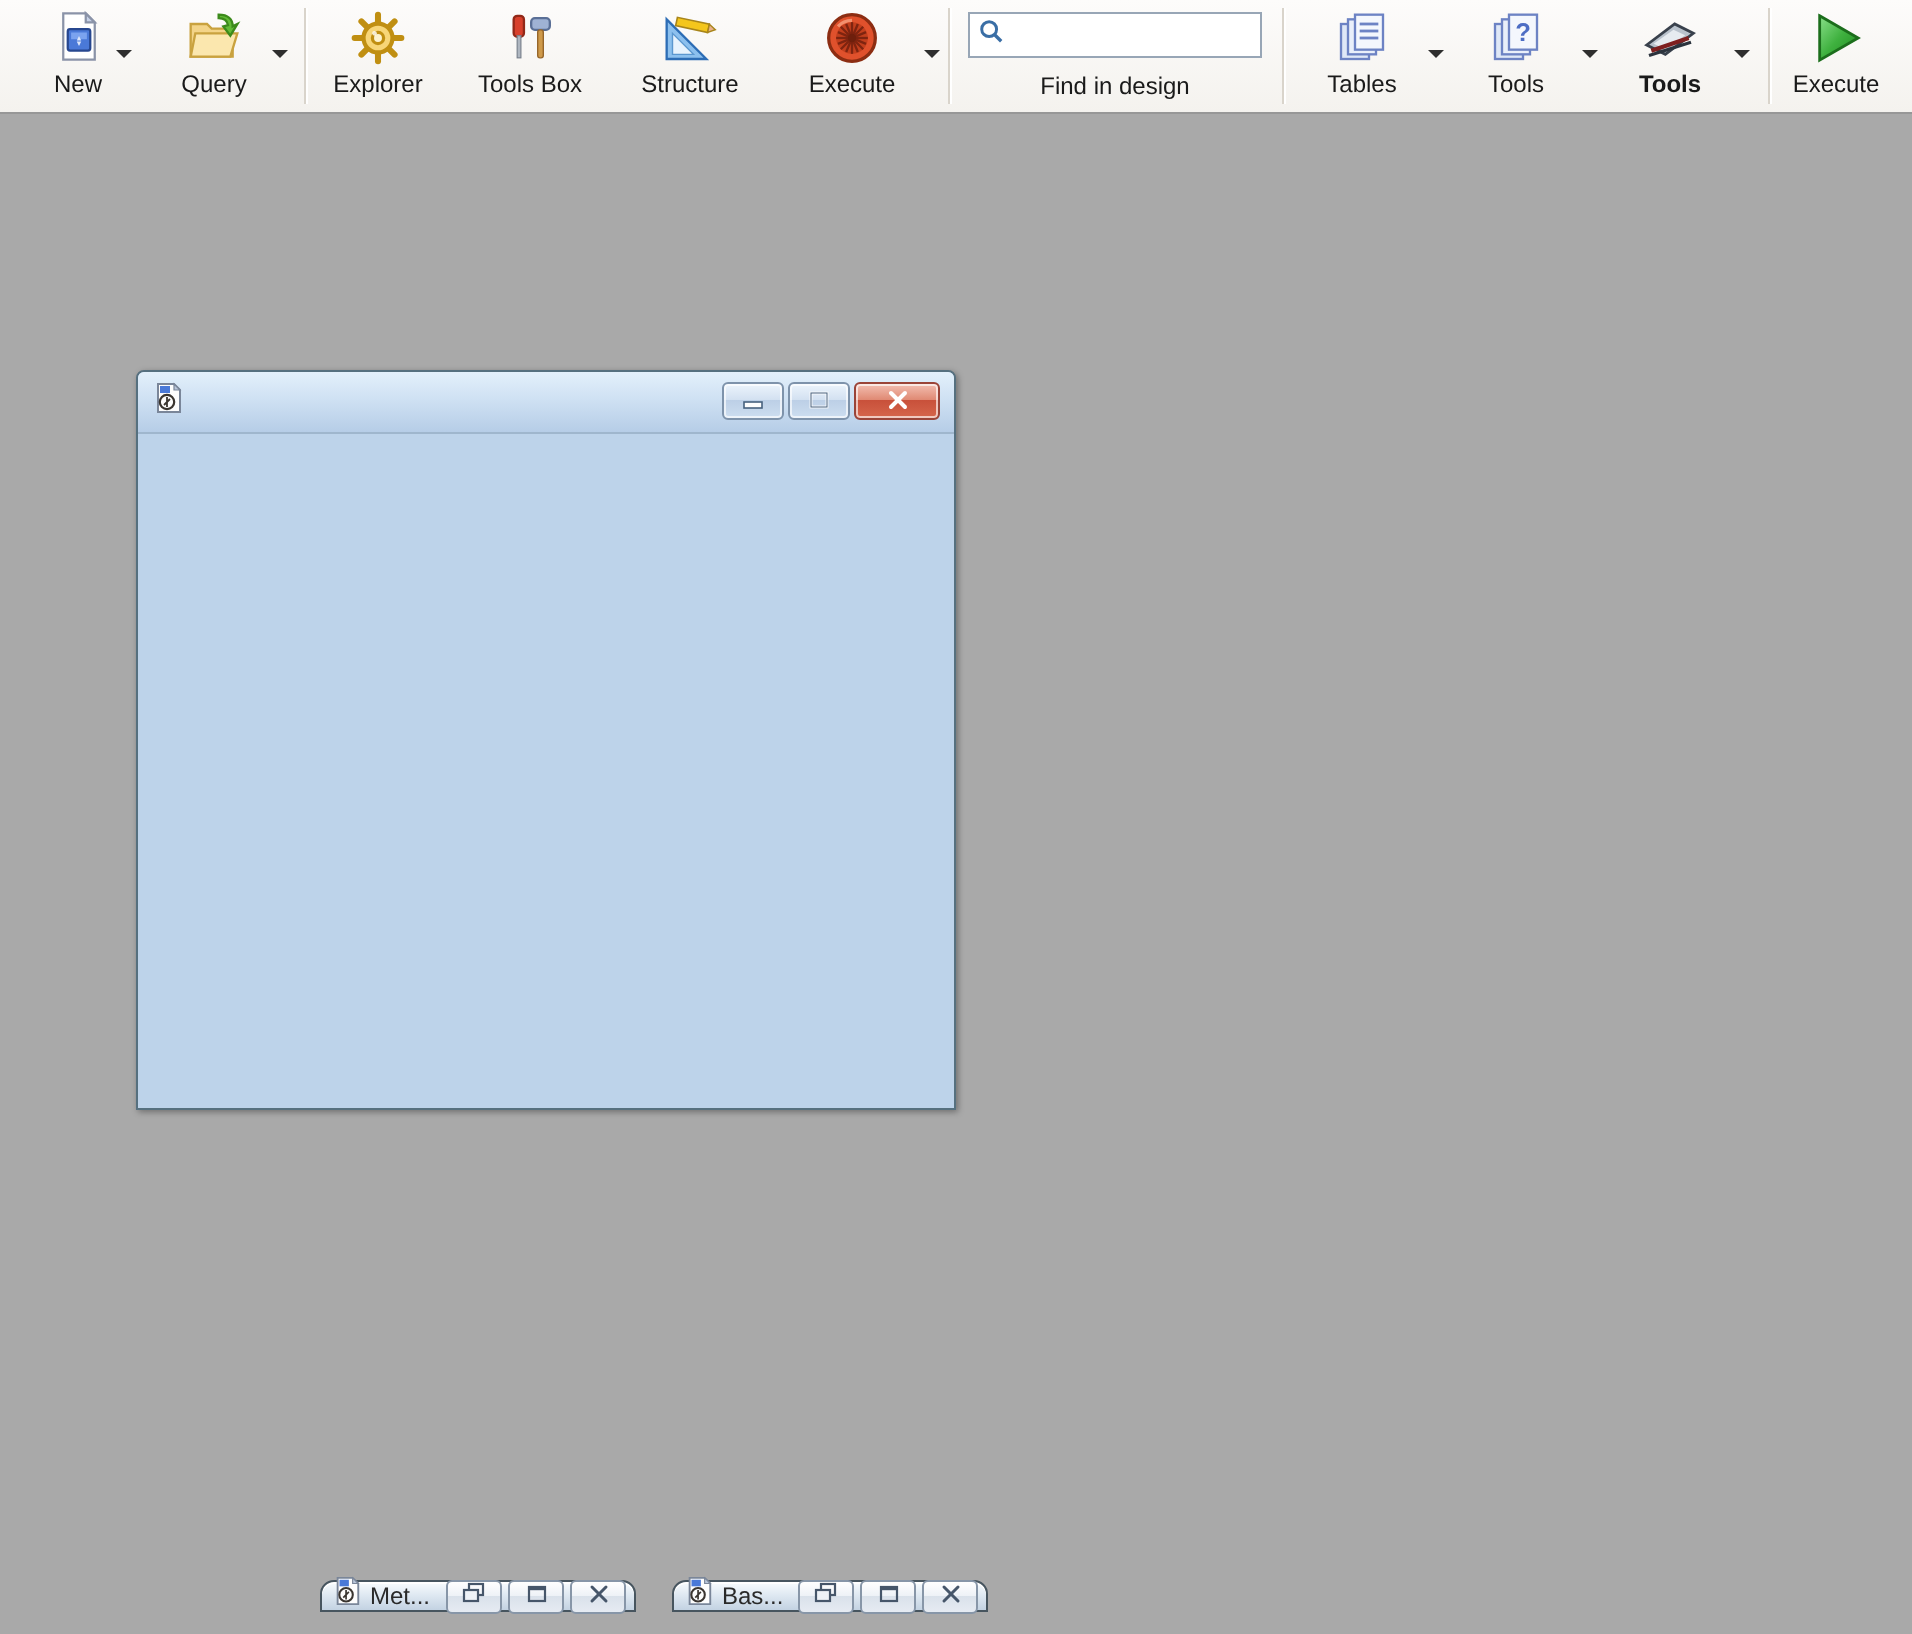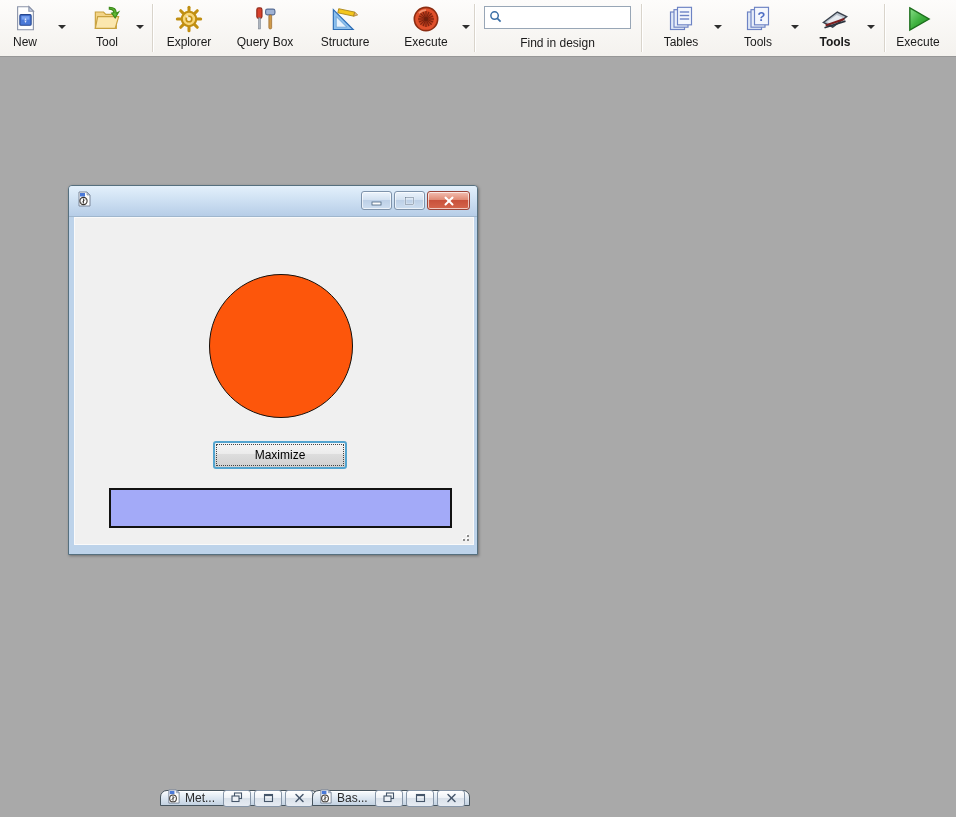--- a/index.html
+++ b/index.html
@@ -69,21 +69,21 @@
   .capbtns { display:flex; gap:3px; margin-left:2px; }
   .cbtn { width:28px; height:17px; border:1px solid #8796a8; border-radius:3px;
           background:linear-gradient(#ffffff,#eef2f7 45%,#d9e1ea 46%,#e6ebf2);
           display:flex; align-items:center; justify-content:center; }
 </style>
 </head>
 <body>
 
 <div class="toolbar">
 
-  <div class="titem" style="left:2px;width:46px;">
+  <div class="titem" style="left:16px;width:46px;">
     <span class="ticon">
       <svg width="27" height="27" viewBox="0 0 24 24">
           <path d="M5 1.5h10l4 4V22H5z" fill="#ffffff" stroke="#8a93a8"></path>
           <path d="M15 1.5l4 4h-4z" fill="#c7d2e8" stroke="#8a93a8"></path>
           <rect x="7" y="8.5" width="10" height="9.5" rx="1" fill="#4a79d8" stroke="#27478f"></rect>
           <rect x="8.5" y="10" width="7" height="3" fill="#7ba3ef"></rect>
           <path d="M12 11.5l1 2h-2zM12 16l-1-2h2z" fill="#dce6fa"></path>
         </svg>
     </span>
     <span class="tlabel">New</span>
@@ -91,21 +91,21 @@
   <div class="darrow" style="left:58px;"></div>
 
   <div class="titem" style="left:84px;width:46px;">
     <span class="ticon">
       <svg width="28" height="28" viewBox="0 0 24 24">
           <path d="M2 6h7l2 2h9v12H2z" fill="#f3d488" stroke="#c9a23f"></path>
           <path d="M4 10h18l-3 10H2z" fill="#fbe7ae" stroke="#c9a23f"></path>
           <path d="M14 2c4 0 6 2 6 5l2-1-3 5-3-4 2-.5c-.3-2-2-3-4-3z" fill="#62bb36" stroke="#3c8a1b"></path>
         </svg>
     </span>
-    <span class="tlabel">Tool</span>
+    <span class="tlabel">Query</span>
   </div>
   <div class="darrow" style="left:136px;"></div>
 
   <div class="sep" style="left:152px;"></div>
 
   <div class="titem" style="left:160px;width:58px;">
     <span class="ticon">
       <svg width="28" height="28" viewBox="0 0 24 24">
           <g stroke="#c08f12" stroke-width="2.6" stroke-linecap="round">
             <line x1="12" y1="2" x2="12" y2="6"></line>
@@ -127,21 +127,21 @@
 
   <div class="titem" style="left:236px;width:58px;">
     <span class="ticon">
       <svg width="28" height="28" viewBox="0 0 24 24">
           <rect x="5" y="2.5" width="4.4" height="9" rx="1.6" fill="#d8402c" stroke="#922818"></rect>
           <rect x="6.5" y="11" width="1.6" height="9.5" fill="#aeb6c0" stroke="#78808c" stroke-width=".5"></rect>
           <rect x="12.5" y="3.5" width="8" height="5" rx="1.6" fill="#9fb2d4" stroke="#5a6f96"></rect>
           <rect x="15.3" y="8.5" width="2.4" height="12" rx="1" fill="#cf9a4a" stroke="#97662a" stroke-width=".6"></rect>
         </svg>
     </span>
-    <span class="tlabel">Query Box</span>
+    <span class="tlabel">Tools Box</span>
   </div>
 
   <div class="titem" style="left:316px;width:58px;">
     <span class="ticon">
       <svg width="28" height="28" viewBox="0 0 24 24">
           <polygon points="2,21 2,4 19,21" fill="#8cc0ee" stroke="#2d6db5"></polygon>
           <polygon points="4.5,19 4.5,10 13.5,19" fill="#e8f3fd" stroke="#5b97cf" stroke-width=".6"></polygon>
           <g transform="rotate(12 15 7)">
             <rect x="6" y="5" width="14" height="3.6" fill="#f4c61c" stroke="#a8851a" stroke-width=".7"></rect>
             <polygon points="20,5 23,6.8 20,8.6" fill="#e8b08c" stroke="#a8851a" stroke-width=".6"></polygon>
@@ -283,30 +283,20 @@
         <span><svg width="12" height="10" viewBox="0 0 12 10">
               <g stroke="#ffffff" stroke-width="2" stroke-linecap="round">
                 <line x1="2.5" y1="1.5" x2="9.5" y2="8.5"></line>
                 <line x1="9.5" y1="1.5" x2="2.5" y2="8.5"></line>
               </g>
             </svg></span>
       </div>
     </div>
   </div>
 
-  <div class="formbody">
-    <div class="circle" style="background: rgb(253, 86, 11); border-color: rgb(22, 16, 11);"></div>
-    <button class="maxbtn">Maximize</button>
-    <div class="prect" style="background: rgb(163, 170, 248); border-color: rgb(18, 18, 18);"></div>
-    <div class="grip">
-        <i></i>
-        <i></i>
-        <i></i>
-      </div>
-  </div>
 </div>
 
 <div class="minicap" style="left:160px;">
   <span class="appico">
     <svg width="15" height="15" viewBox="0 0 16 16">
         <path d="M3 1h8l3 3v11H3z" fill="#fdfdfd" stroke="#7a8699"></path>
         <path d="M11 1l3 3h-3z" fill="#b9c6da" stroke="#7a8699" stroke-width=".6"></path>
         <rect x="4" y="2" width="5" height="3.5" fill="#4a79d8"></rect>
         <circle cx="7.5" cy="10" r="3.6" fill="none" stroke="#3a3530" stroke-width="1.1"></circle>
         <path d="M6 11.5l3-3M7.5 7.5v5" stroke="#3a3530" stroke-width=".9"></path>
@@ -330,21 +320,21 @@
       <span><svg width="11" height="10" viewBox="0 0 11 10">
             <g stroke="#46566a" stroke-width="1.5" stroke-linecap="round">
               <line x1="2" y1="1.5" x2="9" y2="8.5"></line>
               <line x1="9" y1="1.5" x2="2" y2="8.5"></line>
             </g>
           </svg></span>
     </div>
   </div>
 </div>
 
-<div class="minicap" style="left:312px;">
+<div class="minicap" style="left:336px;">
   <span class="appico">
     <svg width="15" height="15" viewBox="0 0 16 16">
         <path d="M3 1h8l3 3v11H3z" fill="#fdfdfd" stroke="#7a8699"></path>
         <path d="M11 1l3 3h-3z" fill="#b9c6da" stroke="#7a8699" stroke-width=".6"></path>
         <rect x="4" y="2" width="5" height="3.5" fill="#4a79d8"></rect>
         <circle cx="7.5" cy="10" r="3.6" fill="none" stroke="#3a3530" stroke-width="1.1"></circle>
         <path d="M6 11.5l3-3M7.5 7.5v5" stroke="#3a3530" stroke-width=".9"></path>
       </svg>
   </span>
   <span class="cap-title">Bas...</span>

